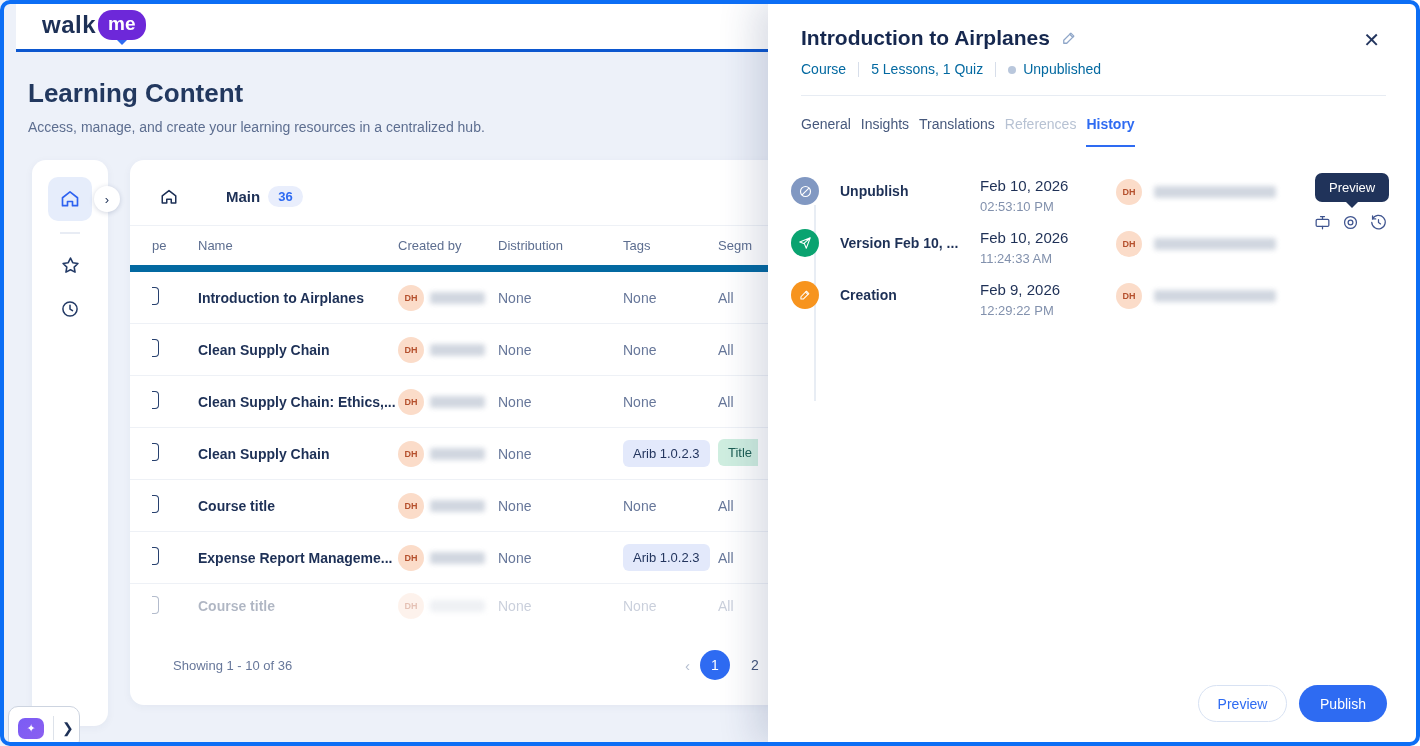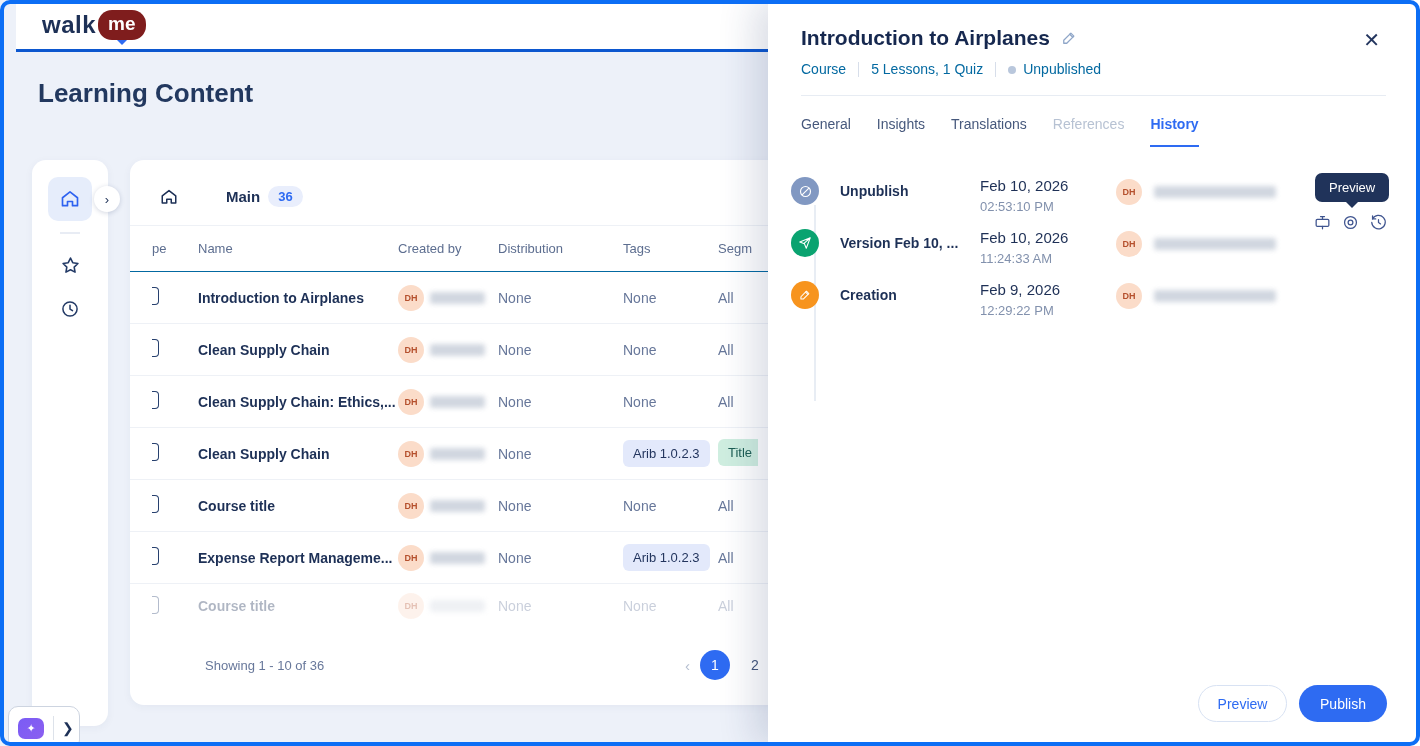--- a/index.html
+++ b/index.html
@@ -6,74 +6,74 @@
   html,body { width:1420px; height:746px; overflow:hidden; }
   body { font-family:"Liberation Sans", sans-serif; background:#edf1f9; position:relative; color:#1d3056; }
 
   
   .frame { position:absolute; inset:0; border:4px solid #0c6ef5; border-radius:10px; pointer-events:none; z-index:60; }
 
   
   .topbar { position:absolute; left:0; top:0; width:100%; height:52px; background:#ffffff; border-bottom:3px solid #0c57cf; display:flex; align-items:center; padding-left:26px; z-index:1;margin-left:16px; }
   .logo { display:flex; align-items:center; }
   .logo-walk { font-size:24px; font-weight:bold; color:#1d3056; letter-spacing:.5px; }
-  .logo-me { position:relative; margin-left:2px; background:#7f1d1d; color:#fff; font-size:19px; font-weight:bold; padding:3px 10px 5px; border-radius:14px; }
+  .logo-me { position:relative; margin-left:2px; background:#6d28d9; color:#fff; font-size:19px; font-weight:bold; padding:3px 10px 5px; border-radius:14px; }
   .logo-me:after { content:""; position:absolute; left:50%; bottom:-5px; transform:translateX(-50%); border:5px solid transparent; border-top-color:#2e6bf2; border-bottom:none; }
 
   
-  .page-head { position:absolute; left:38px; top:78px; z-index:1; }
+  .page-head { position:absolute; left:28px; top:78px; z-index:1; }
   .page-title { font-size:26px; font-weight:bold; color:#22385f; }
   .page-sub { margin-top:10px; font-size:14px; color:#5d6e90; }
 
   
   .sidebar { position:absolute; left:32px; top:160px; width:76px; height:566px; background:#fff; border-radius:14px; box-shadow:0 2px 8px rgba(30,50,100,.05); z-index:1; }
   .side-home { position:absolute; left:16px; top:17px; width:44px; height:44px; border-radius:10px; background:#e6edfb; display:flex; align-items:center; justify-content:center; color:#2e62f0; cursor:pointer; }
   .side-expand { position:absolute; left:62px; top:26px; width:26px; height:26px; border-radius:50%; background:#fff; box-shadow:0 1px 5px rgba(30,50,100,.2); display:flex; align-items:center; justify-content:center; color:#1d3056; font-size:13px; cursor:pointer; }
   .side-div { position:absolute; left:28px; top:72px; width:20px; height:2px; background:#e8ecf4; }
   .side-ic { position:absolute; left:25px; width:26px; height:26px; display:flex; align-items:center; justify-content:center; color:#233a66; cursor:pointer; }
 
   
   .card { position:absolute; left:130px; top:160px; width:680px; height:545px; background:#fff; border-radius:14px; box-shadow:0 2px 8px rgba(30,50,100,.05); z-index:1; overflow:hidden; }
   .card-head { display:flex; align-items:center; gap:8px; padding:26px 0 18px 30px; border-bottom:1px solid #eef1f6; }
   .folder-name { font-size:15px; font-weight:bold; color:#1d3056;margin-left:40px; }
   .count-badge { background:#e9eefc; color:#2e6bf2; font-size:13px; font-weight:bold; padding:3px 10px; border-radius:12px; }
-  .thead { display:flex; align-items:center; height:46px; border-bottom:1px solid #0369a1; font-size:13px; color:#5d6e90; }
+  .thead { display:flex; align-items:center; height:46px; border-bottom:7px solid #0369a1; font-size:13px; color:#5d6e90; }
   .trow { display:flex; align-items:center; height:52px; border-bottom:1px solid #eef1f6; font-size:14px; }
   .trow.faded { opacity:.35; height:44px; border-bottom:none; }
   .c-type { width:68px; padding-left:22px; }
   .c-name { width:200px; font-weight:bold; color:#1d3056; }
   .c-creator { width:100px; display:flex; align-items:center; gap:6px; }
   .c-dist { width:125px; color:#67779a; }
   .c-tags { width:95px; color:#67779a; }
   .c-seg { width:92px; color:#67779a; }
   .thead .c-name, .thead .c-creator, .thead .c-dist, .thead .c-tags, .thead .c-seg { font-weight:normal; color:#5d6e90; }
   .type-cut { display:inline-block; width:7px; height:18px; border:1.5px solid #27406e; border-left:none; border-radius:0 4px 4px 0; }
   .avatar { width:26px; height:26px; min-width:26px; border-radius:50%; background:#fbdcc9; color:#b5502d; font-size:9px; font-weight:bold; display:flex; align-items:center; justify-content:center; }
   .blur-bar { height:12px; background:#c9d0db; border-radius:3px; filter:blur(2.5px); opacity:.85; }
   .pill-lav { background:#e3e9fb; color:#23355e; font-size:13px; padding:6px 10px; border-radius:6px; display:inline-block; }
   .pill-mint { background:#cfeee0; color:#1d5e54; font-size:13px; padding:6px 8px 6px 10px; border-radius:6px 0 0 6px; display:inline-block; white-space:nowrap; overflow:hidden; max-width:40px; }
-  .pager-row { display:flex; align-items:center; justify-content:space-between; padding:22px 40px 0 43px;margin-left:32px; }
+  .pager-row { display:flex; align-items:center; justify-content:space-between; padding:22px 40px 0 43px; }
   .pg-summary { font-size:13px; color:#67779a; }
   .pager { display:flex; align-items:center; gap:10px; }
   .pg-prev { color:#b4bed0; font-size:15px; cursor:pointer; }
   .pg-num { width:30px; height:30px; border-radius:50%; display:flex; align-items:center; justify-content:center; font-size:14px; color:#44567c; cursor:pointer; }
   .pg-num.active { background:#2e6bf2; color:#fff; }
 
   
   .panel { position:absolute; left:768px; top:0; width:652px; height:746px; background:#fff; box-shadow:-14px 0 34px rgba(30,50,100,.16); z-index:10; }
   .p-head { padding:26px 34px 0 33px; }
   .p-title-row { display:flex; align-items:center; gap:10px; }
   .p-title { font-size:21px; font-weight:bold; color:#16284f; }
   .p-edit { color:#8fa6c8; cursor:pointer; display:flex; }
   .p-close { position:absolute; right:40px; top:30px; font-size:20px; color:#23355e; cursor:pointer; line-height:1; }
   .p-meta { display:flex; align-items:center; gap:12px; margin-top:11px; font-size:14px; color:#0369a1; }
   .p-meta .sep { width:1px; height:15px; background:#d7deea; }
   .status-dot { width:8px; height:8px; border-radius:50%; background:#b9c7dc; display:inline-block; margin-right:7px; }
   .p-divider { margin-top:18px; height:1px; background:#e7ecf3; }
-  .p-tabs { display:flex; gap:26px; padding:20px 0 0 33px; font-size:14px; }
+  .p-tabs { display:flex; gap:10px; padding:20px 0 0 33px; font-size:14px; }
   .p-tab { color:#46587c; padding-bottom:13px; cursor:pointer; }
   .p-tab.disabled { color:#b7c2d3; }
   .p-tab.active { color:#2e6bf2; font-weight:bold; border-bottom:2px solid #2e6bf2; }
 
   .hist { position:relative; padding:30px 0 0 23px; }
   .h-row { display:flex; align-items:flex-start; margin-bottom:15px; position:relative; }
   .h-iconwrap { width:28px; display:flex; flex-direction:column; align-items:center; }
   .h-ic { width:28px; height:28px; min-height:28px; border-radius:50%; display:flex; align-items:center; justify-content:center; color:#fff; }
   .h-connector { position:absolute; left:46px; top:58px; width:2px; height:196px; background:#e8edf4; z-index:0; }
   .h-row .h-iconwrap { z-index:1; }
@@ -106,20 +106,21 @@
 
 <div class="topbar">
   <div class="logo">
     <span class="logo-walk">walk</span>
     <span class="logo-me">me</span>
   </div>
 </div>
 
 <div class="page-head">
   <div class="page-title">Learning Content</div>
+  <div class="page-sub">Access, manage, and create your learning resources in a centralized hub.</div>
 </div>
 
 <div class="sidebar">
   <div class="side-home">
     <span>
       <svg width="20" height="20" viewBox="0 0 24 24" fill="none" stroke="currentColor" stroke-width="2" stroke-linejoin="round">
           <path d="M3 10.5 12 3.5l9 7V20h-6v-5h-6v5H3z"></path>
         </svg>
     </span>
   </div>

